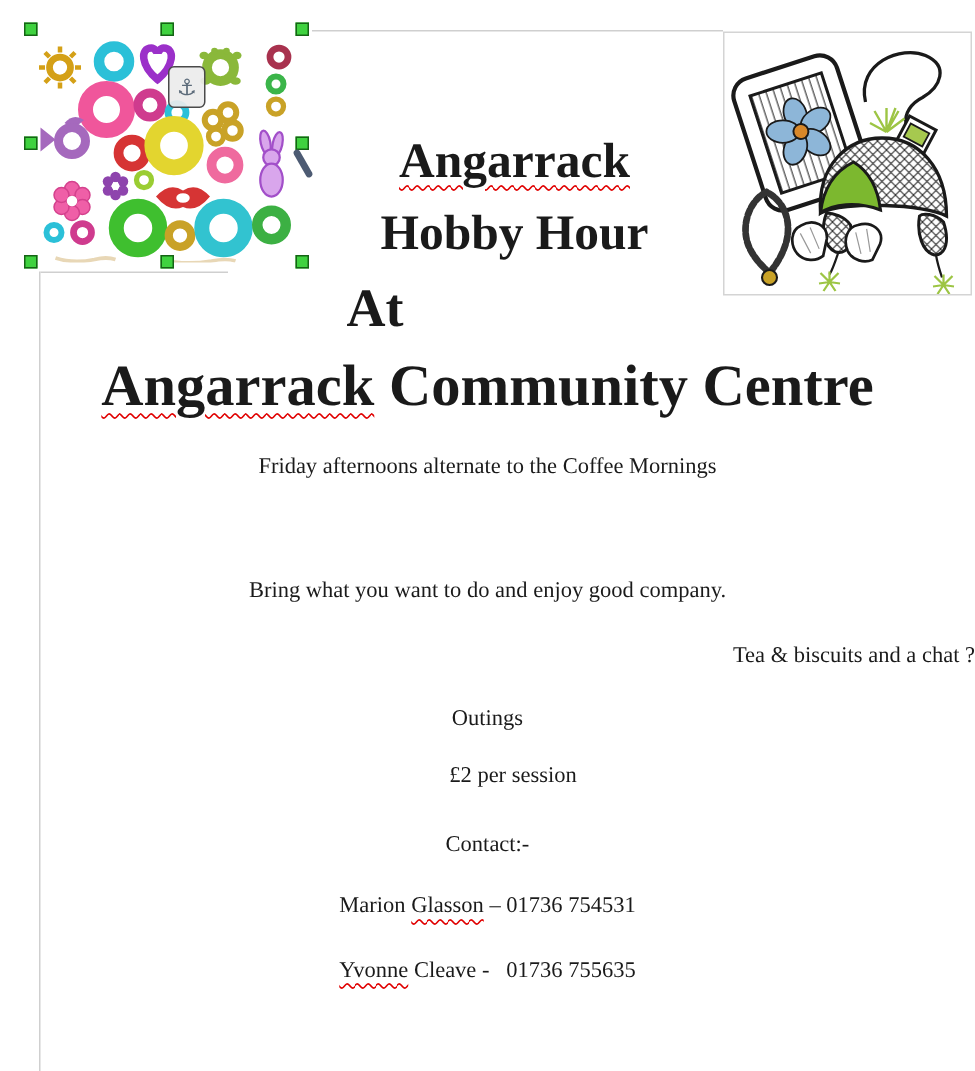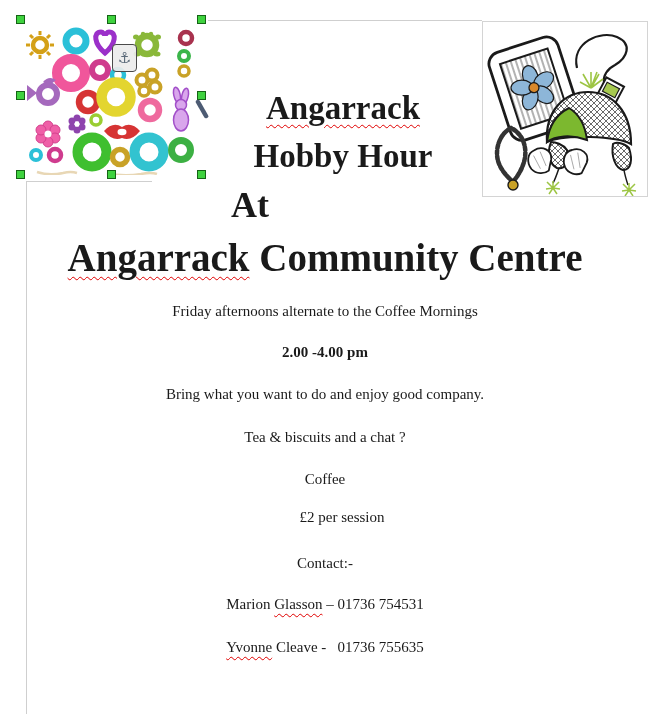--- a/index.html
+++ b/index.html
@@ -31,21 +31,21 @@
 
   
   .doc-title{position:absolute;left:202px;top:84px;width:282px;text-align:center;
      font-size:33px;font-weight:bold;line-height:48px;}
   .t-line{position:absolute;left:0;width:650px;text-align:center;white-space:pre;}
   .at-line{position:absolute;left:27px;top:190px;width:446px;text-align:center;
      font-size:36px;font-weight:bold;line-height:30px;}
   .venue{top:240px;font-size:39px;font-weight:bold;line-height:36px;}
   .body-line{font-size:15px;line-height:28px;}
   .bold{font-weight:bold;}
-  .l-friday{top:297px;} .l-time{top:338px;} .l-bring{top:380px;} .l-tea{top:423px;}
+  .l-friday{top:297px;} .l-time{top:338px;} .l-bring{top:380px;} .l-tea{top:423px;text-align:right;}
   .l-outings{top:465px;} .l-price{top:503px;padding-left:17px;} .l-contact{top:549px;}
   .l-marion{top:590px;} .l-yvonne{top:633px;text-align:center;}
 
   .sq{text-decoration-line:underline;text-decoration-style:wavy;
       text-decoration-color:#e00000;text-decoration-thickness:1px;text-underline-offset:4px;}
   .sq-big{text-underline-offset:5px;}
 </style>
 </head>
 <body>
 
@@ -241,24 +241,23 @@
   <div class="doc-title">
     <div><span class="sq sq-big">Angarrack</span></div>
     <div><span>Hobby Hour</span></div>
   </div>
 
   <div class="at-line">At</div>
 
   <div class="t-line venue"><span class="sq sq-big">Angarrack</span><span> Community Centre</span></div>
 
   <div class="t-line body-line l-friday">Friday afternoons alternate to the Coffee Mornings</div>
-  <div class="t-line body-line bold l-time">2.00 -4.00 pm</div>
   <div class="t-line body-line l-bring">Bring what you want to do and enjoy good company.</div>
   <div class="t-line body-line l-tea">Tea &amp; biscuits and a chat ?</div>
-  <div class="t-line body-line l-outings">Coffee</div>
+  <div class="t-line body-line l-outings">Outings</div>
   <div class="t-line body-line l-price">£2 per session</div>
   <div class="t-line body-line l-contact">Contact:-</div>
 
   <div class="t-line body-line l-marion"><span>Marion </span><span class="sq">Glasson</span><span> – 01736 754531</span></div>
 
   <div class="t-line body-line l-yvonne"><span class="sq">Yvonne</span><span> Cleave -   01736 755635</span></div>
 
 </div>
 
 </body></html>

